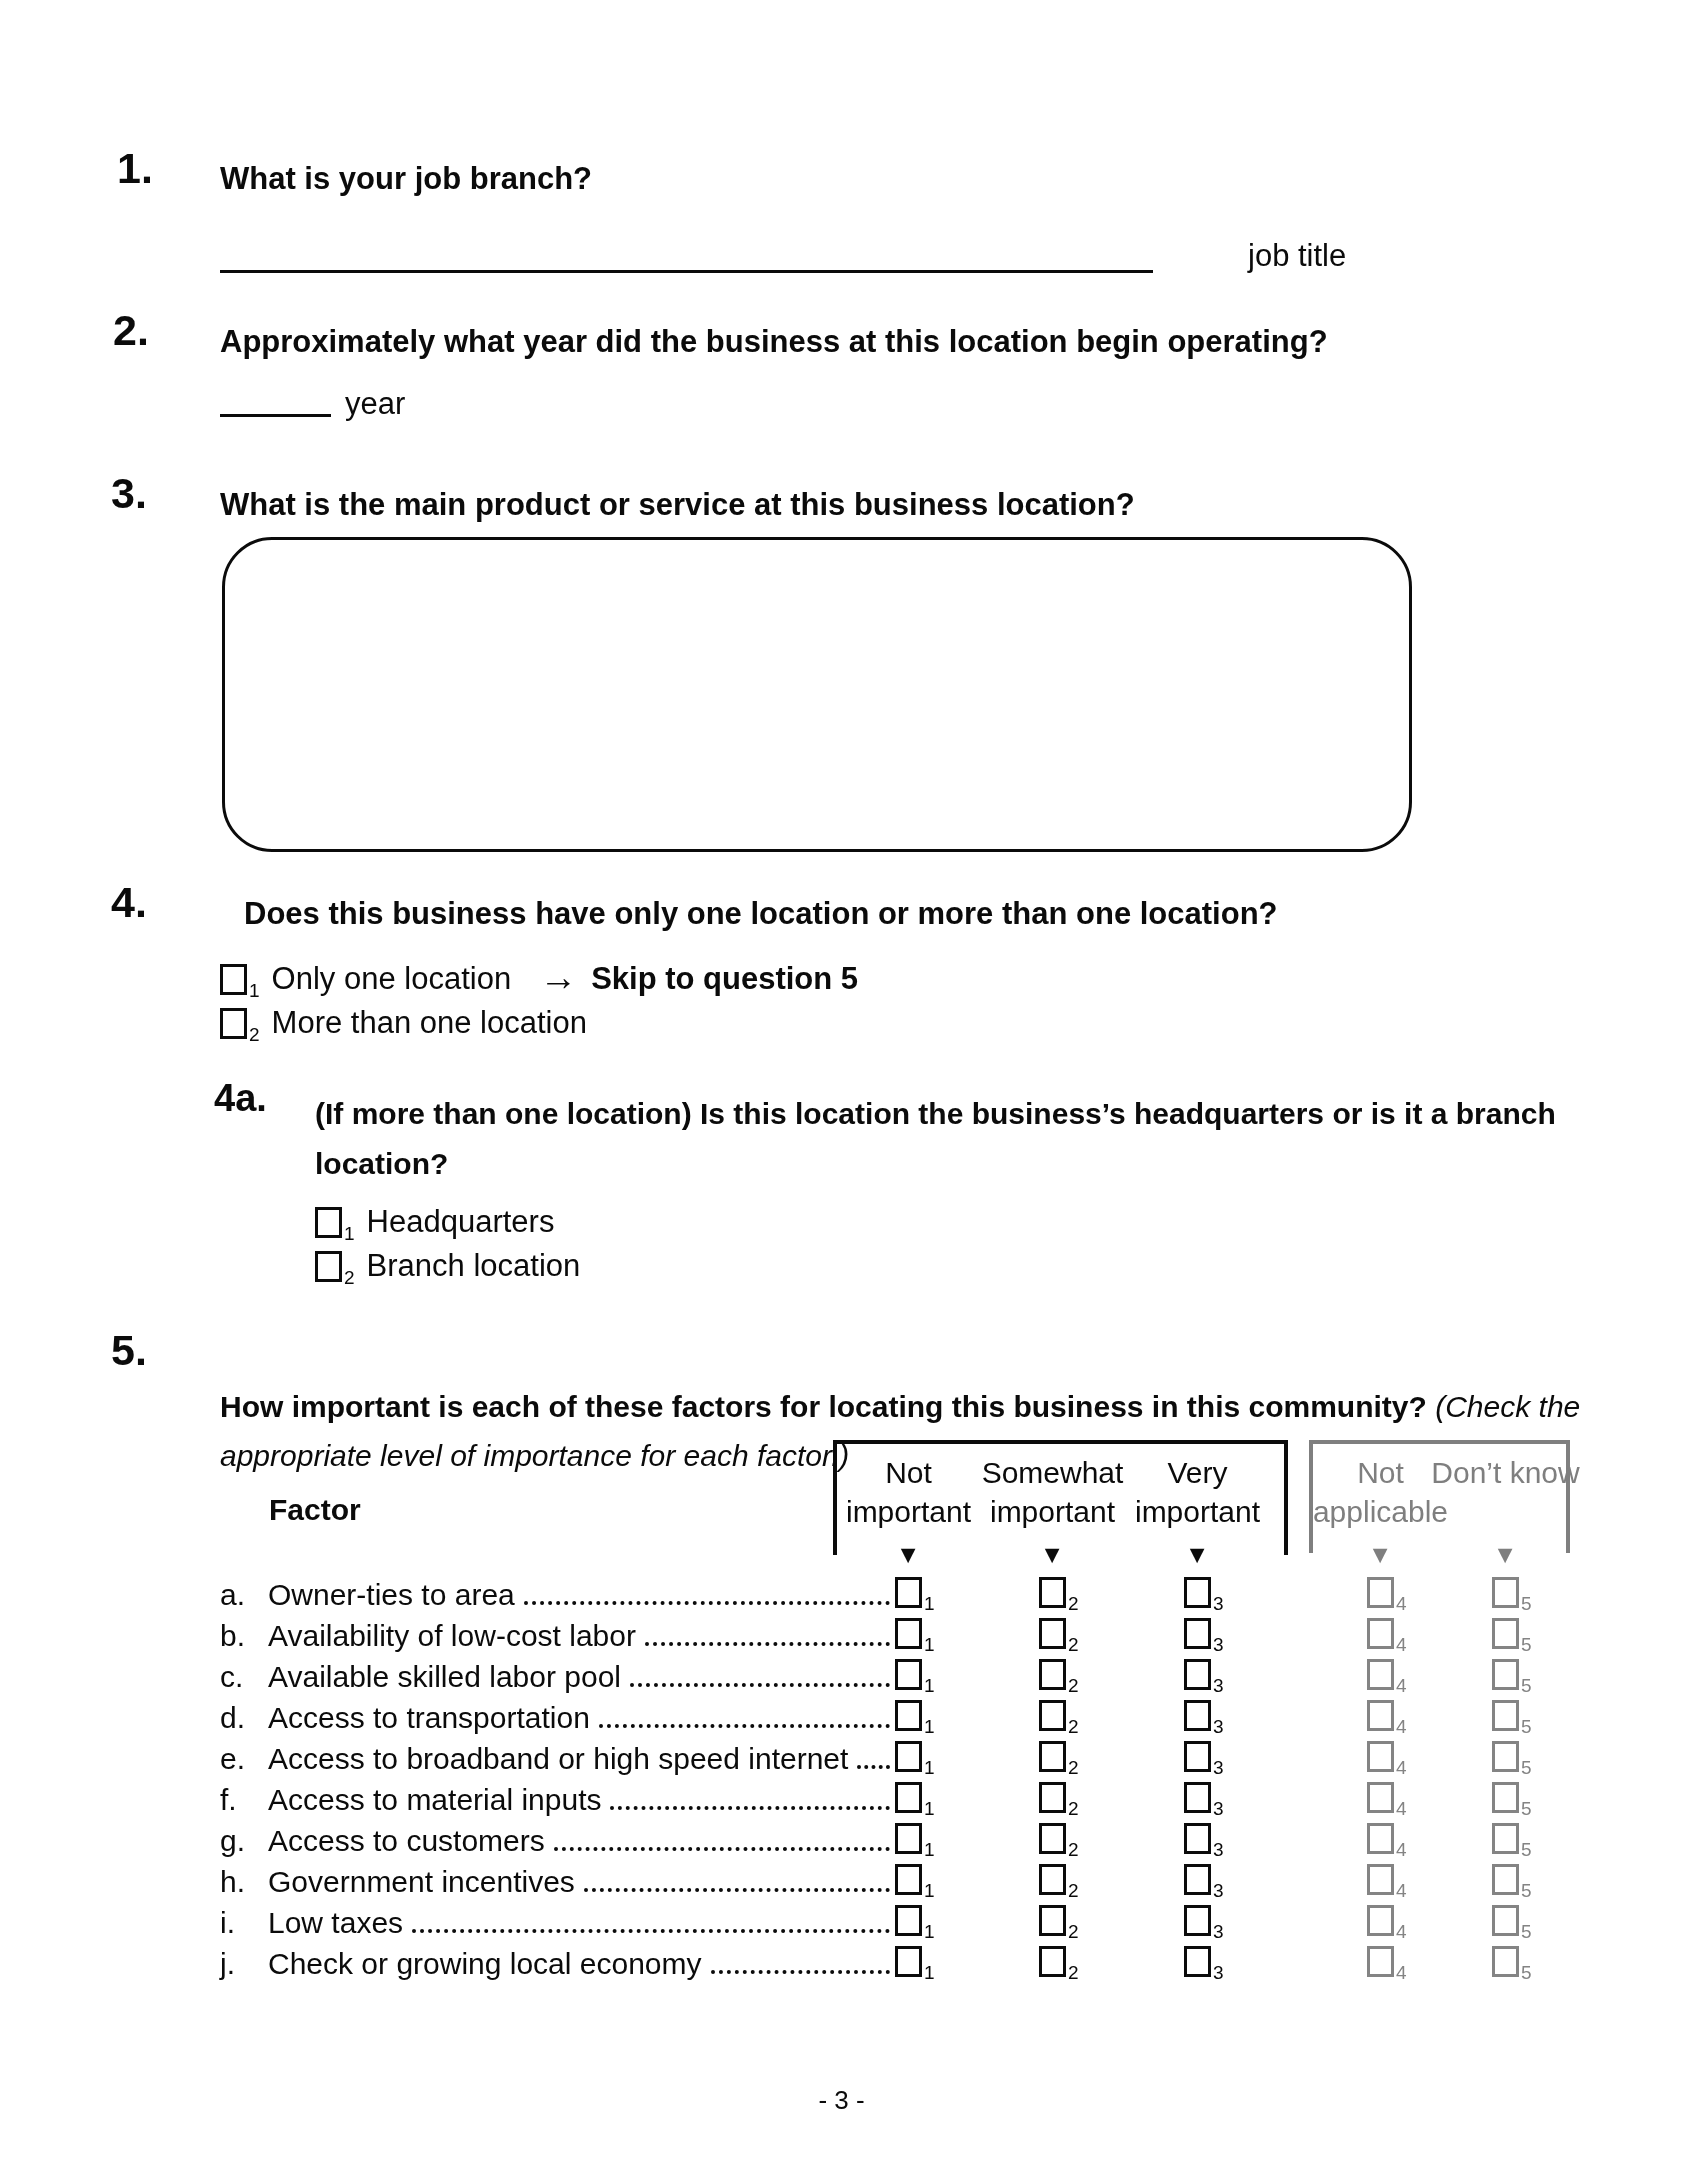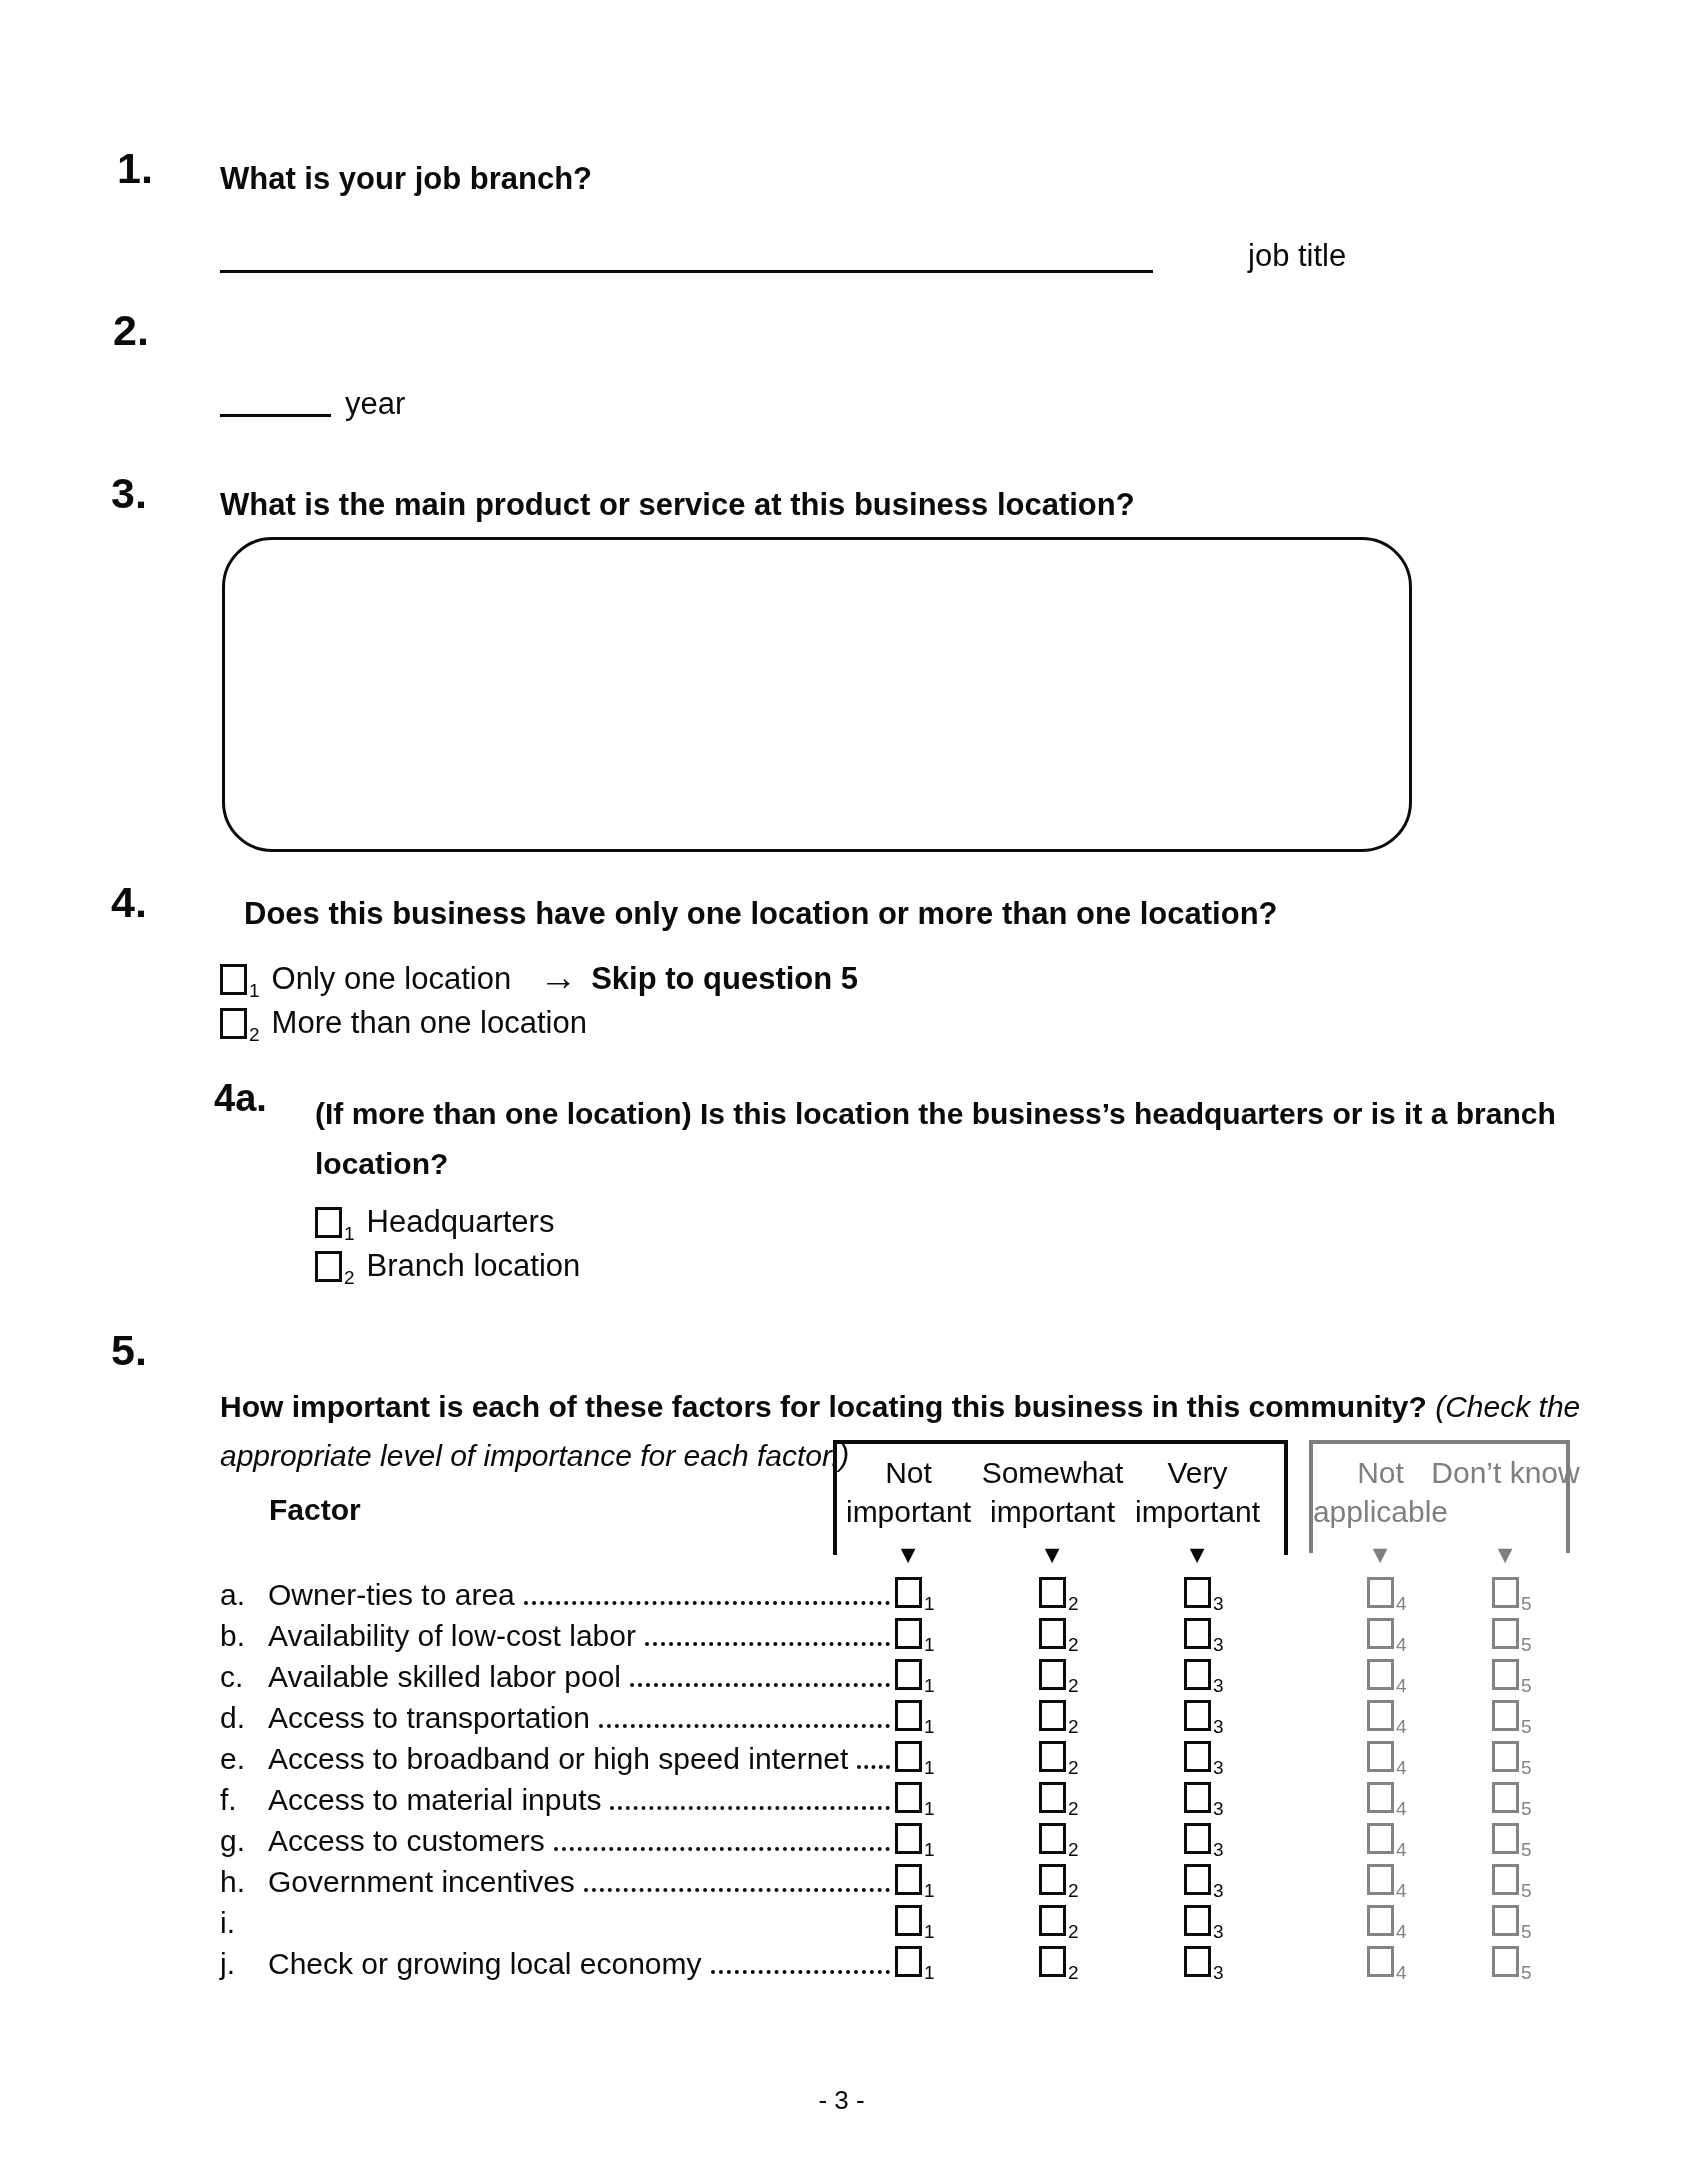--- a/index.html
+++ b/index.html
@@ -61,20 +61,21 @@
 <body>
 
 <div class="page">
 
   <div class="qnum" style="left:117px; top:147px;">1.</div>
   <div class="qtext" style="left:220px; top:158px;">What is your job branch?</div>
   <div class="blank-line" style="left:220px; top:238px; width:933px; height:32px;"></div>
   <div class="blank-label" style="left:1228px; top:238px;margin-left:20px;">job title</div>
 
   <div class="qnum" style="left:113px; top:309px;">2.</div>
+  <div class="qtext" style="left:220px; top:321px;">Approximately what year did the business at this location begin operating?</div>
   <div class="blank-line" style="left:220px; top:384px; width:111px; height:30px;"></div>
   <div class="blank-label" style="left:345px; top:386px;">year</div>
 
   <div class="qnum" style="left:111px; top:472px;">3.</div>
   <div class="qtext" style="left:220px; top:484px;">What is the main product or service at this business location?</div>
   <div class="response-box" style="left:222px; top:537px; width:1184px; height:309px;"></div>
 
   <div class="qnum" style="left:111px; top:881px;">4.</div>
   <div class="qtext" style="left:220px; top:893px;margin-left:24px;">Does this business have only one location or more than one location?</div>
 
@@ -349,20 +350,24 @@
           <span class="sq"></span>
           <span class="sub">4</span>
         </span>
         <span class="cb cbu gray" style="left: 1272px;">
           <span class="sq"></span>
           <span class="sub">5</span>
         </span>
       </div>
       <div class="trow">
         <span class="letter">i.</span>
+        <span class="fwrap">
+          <span>Low taxes</span>
+          <span class="leader"></span>
+        </span>
         <span class="cb cbu" style="left: 675px;">
           <span class="sq"></span>
           <span class="sub">1</span>
         </span>
         <span class="cb cbu" style="left: 819px;">
           <span class="sq"></span>
           <span class="sub">2</span>
         </span>
         <span class="cb cbu" style="left: 964px;">
           <span class="sq"></span>

